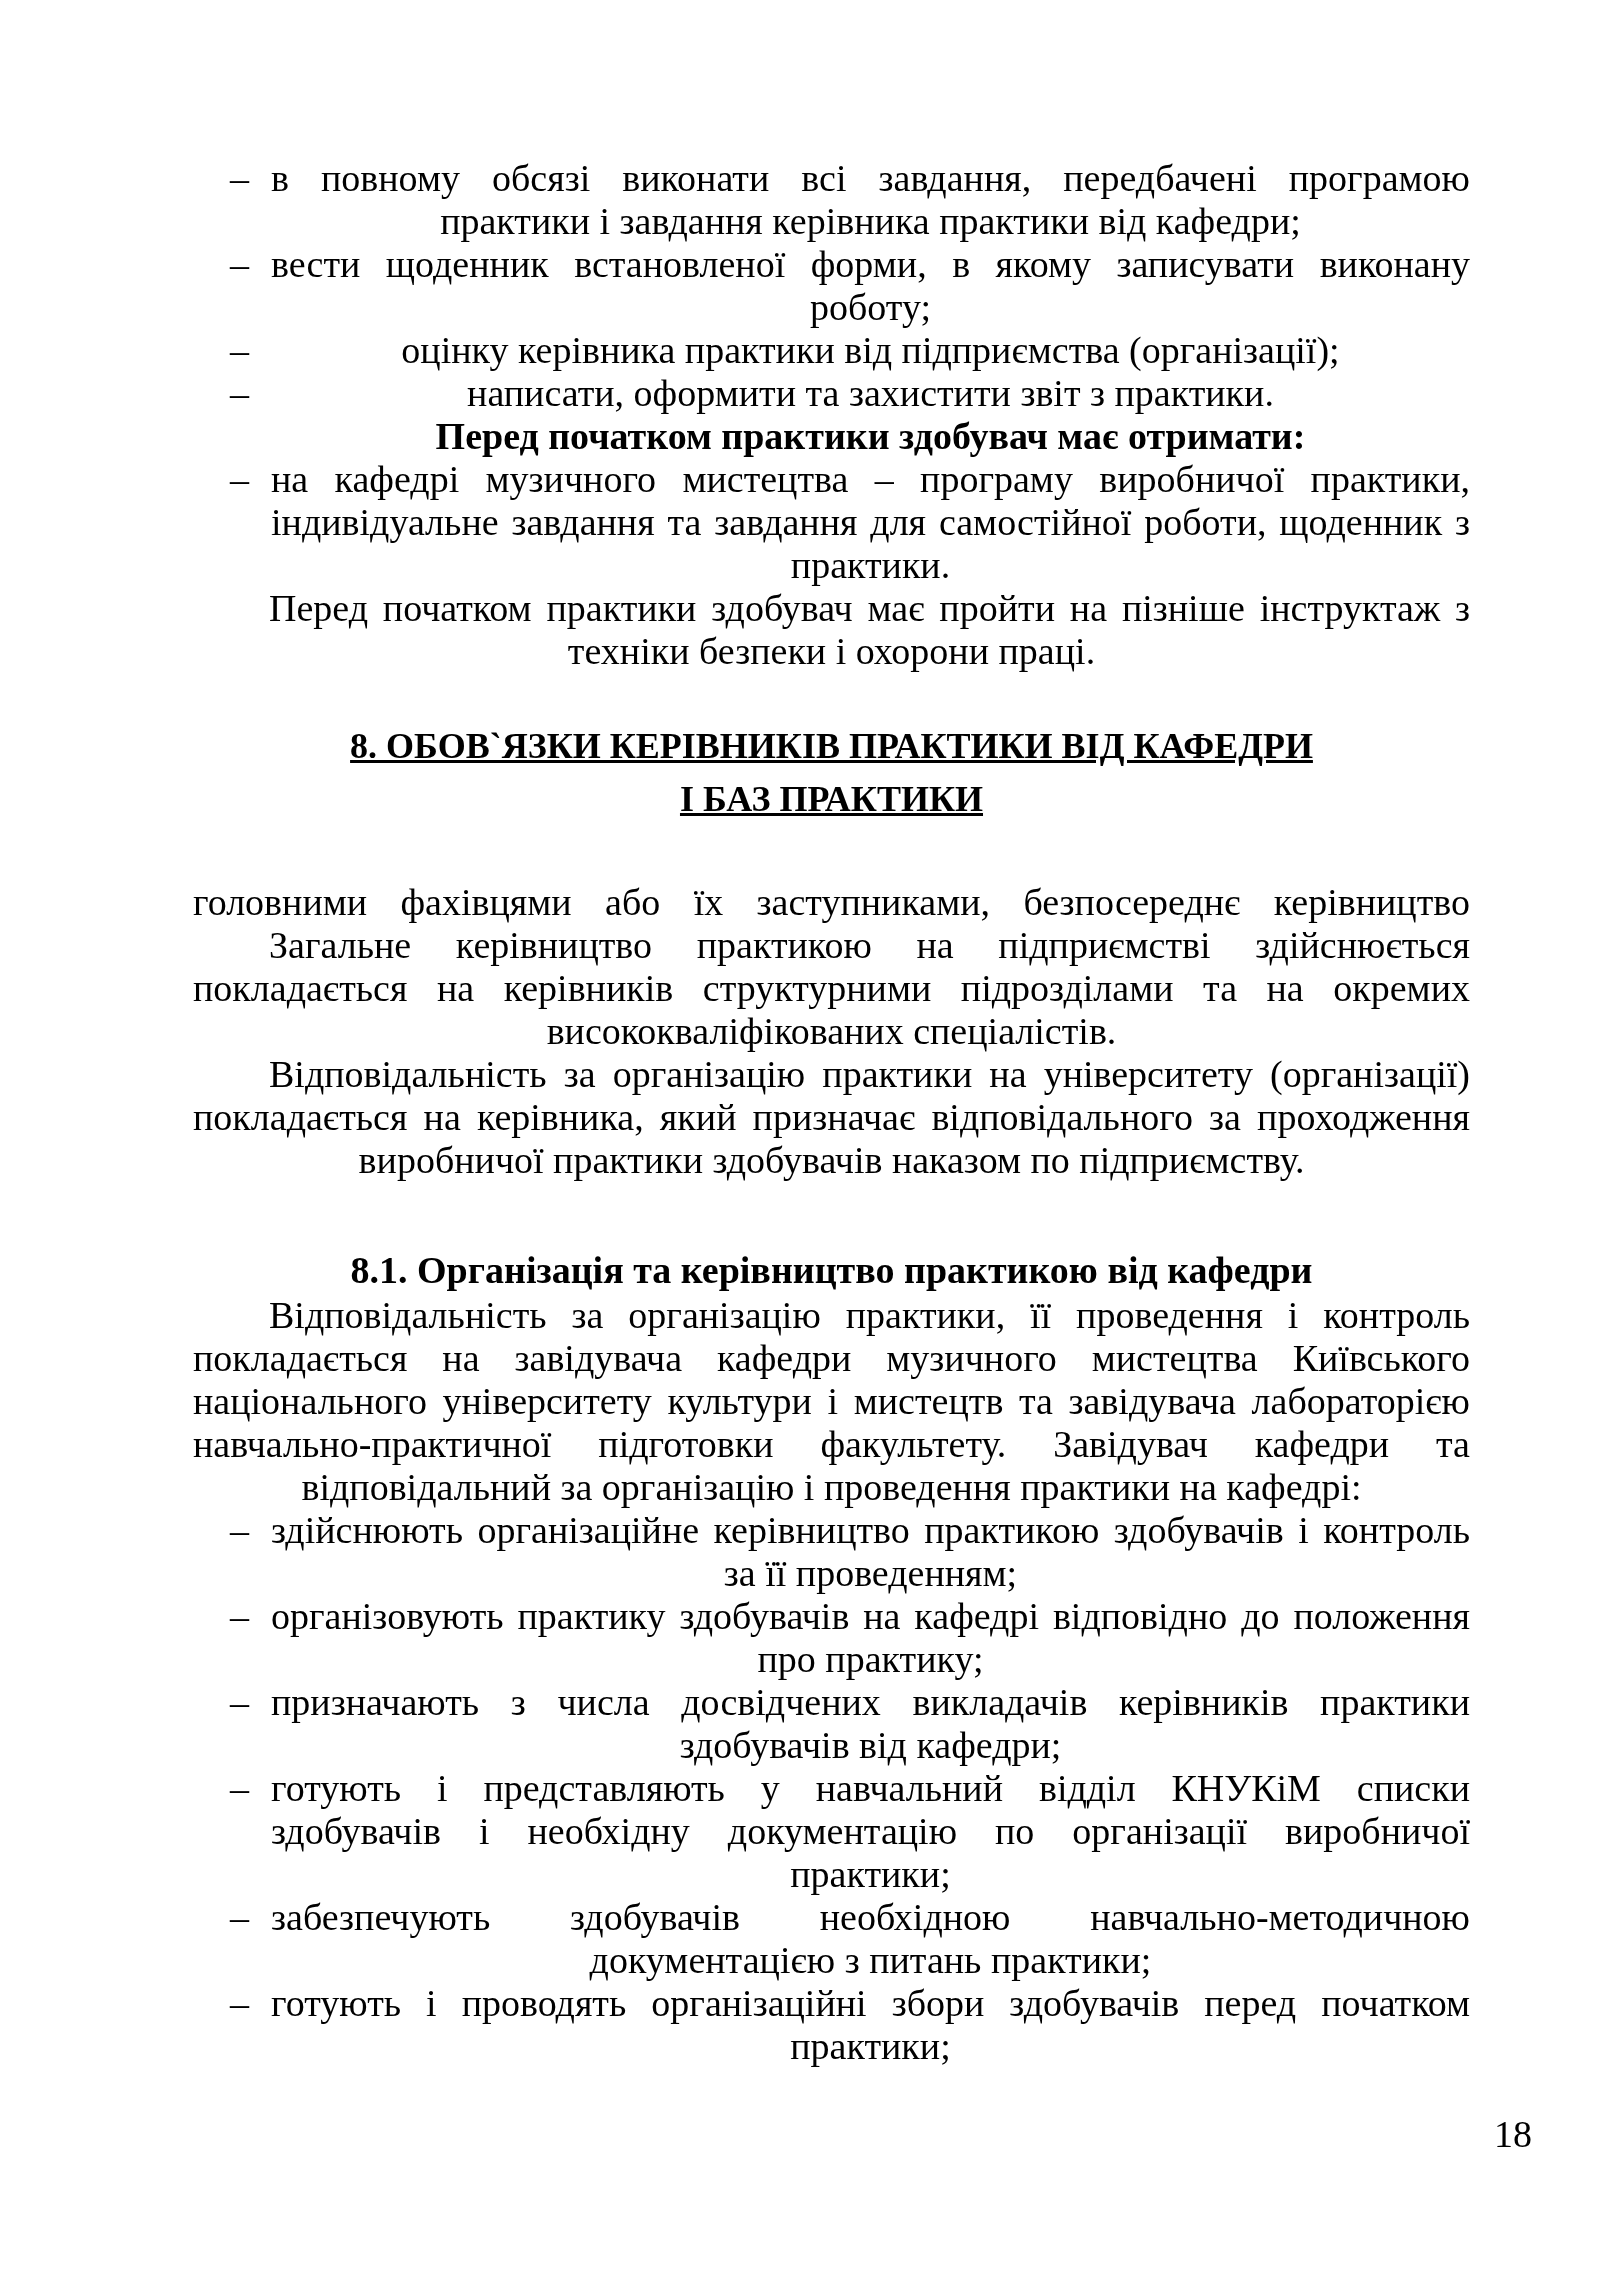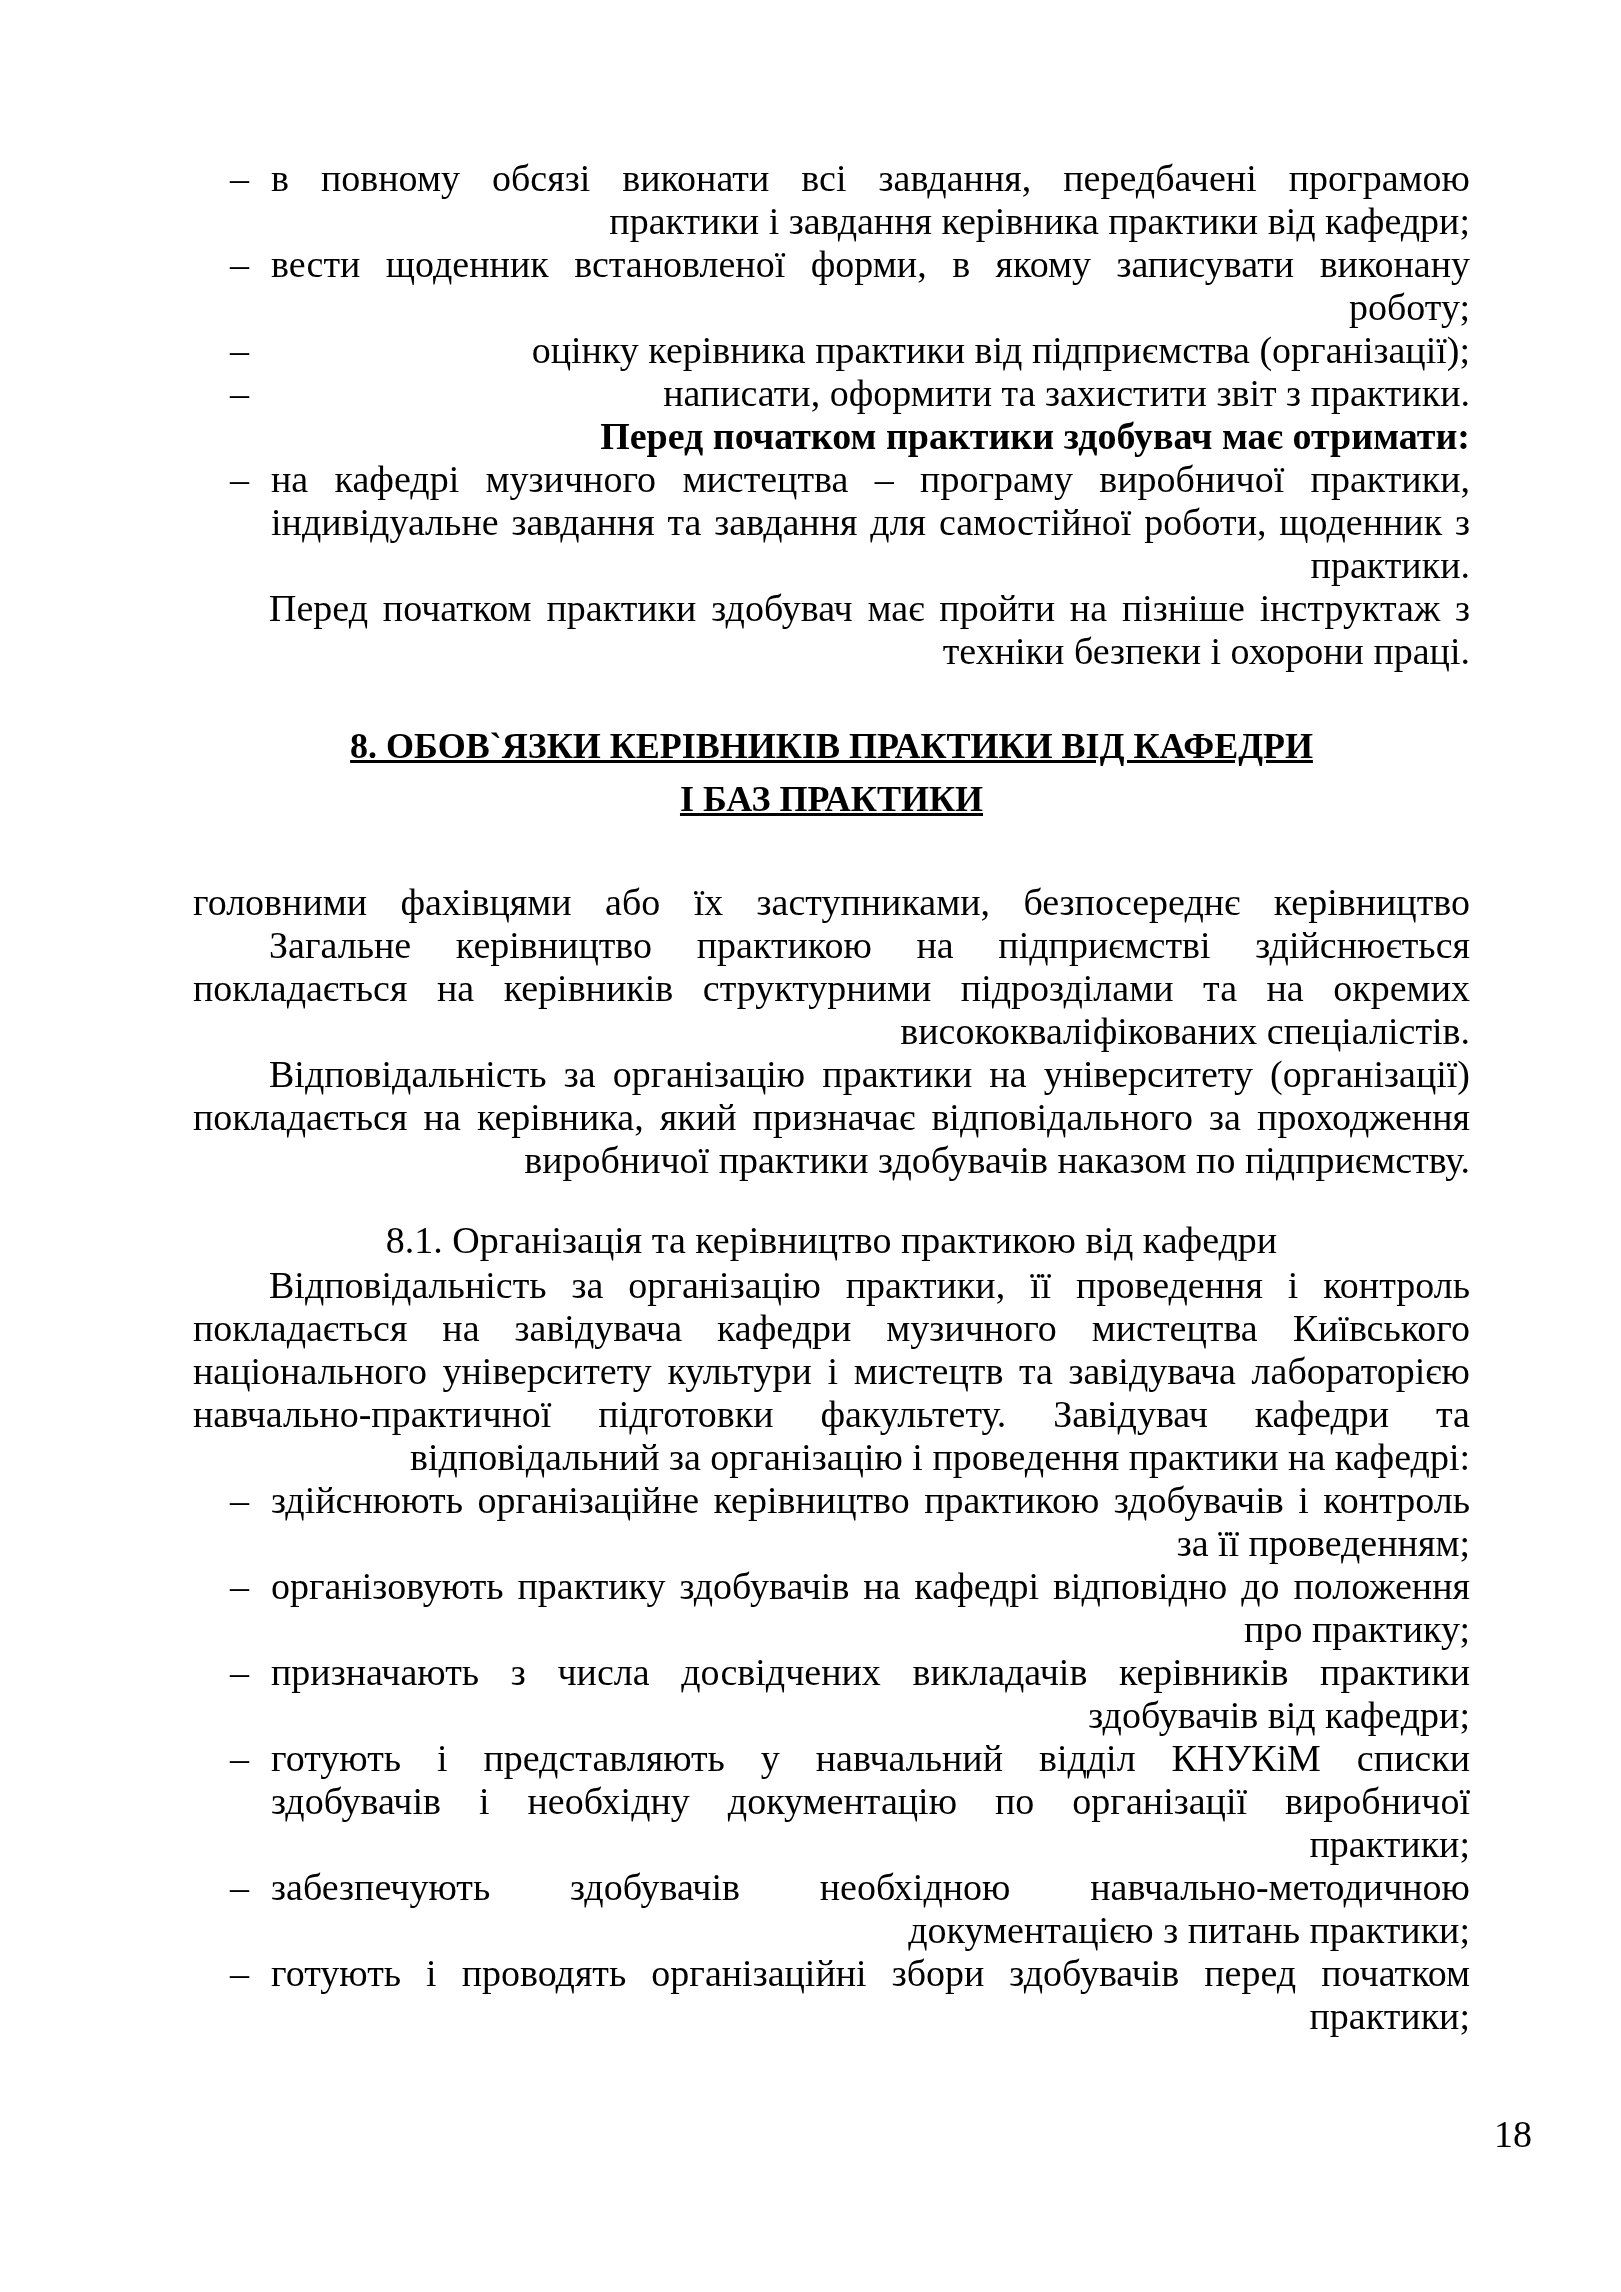--- a/index.html
+++ b/index.html
@@ -14,21 +14,21 @@
     color: #000000;
     margin: 0 auto;
     overflow: hidden;
   }
   .content {
     position: absolute;
     left: 193px;
     top: 157px;
     width: 1277px;
   }
-  .ln { line-height: 43px; text-align: right; }
+  .ln { line-height: 43px; text-align: center; }
   .ln.j { text-align: justify; text-align-last: justify; }
   .ln.ind { text-indent: 76px; }
   .block-bullet { position: relative; padding-left: 78px; }
   .block-bullet .dash {
     position: absolute;
     left: 37px;
     top: 0;
     line-height: 43px;
     font-weight: normal;
   }
@@ -37,23 +37,23 @@
   .block-heading {
     margin-top: 47px;
     margin-bottom: 55px;
     text-align: center;
     font-weight: bold;
     font-size: 36px;
     text-decoration: underline;
   }
   .block-heading .ln { line-height: 53px; text-align: center; }
   .block-sub {
-    margin-top: 35px;
+    margin-top: 65px;
     text-align: center;
-    font-weight: normal;
+    font-weight: bold;
   }
   .block-sub .ln { line-height: 47px; text-align: center; }
   .page-number {
     position: absolute;
     left: 1494px;
     top: 2113px;
     line-height: 43px;
   }
 </style>
 </head>

